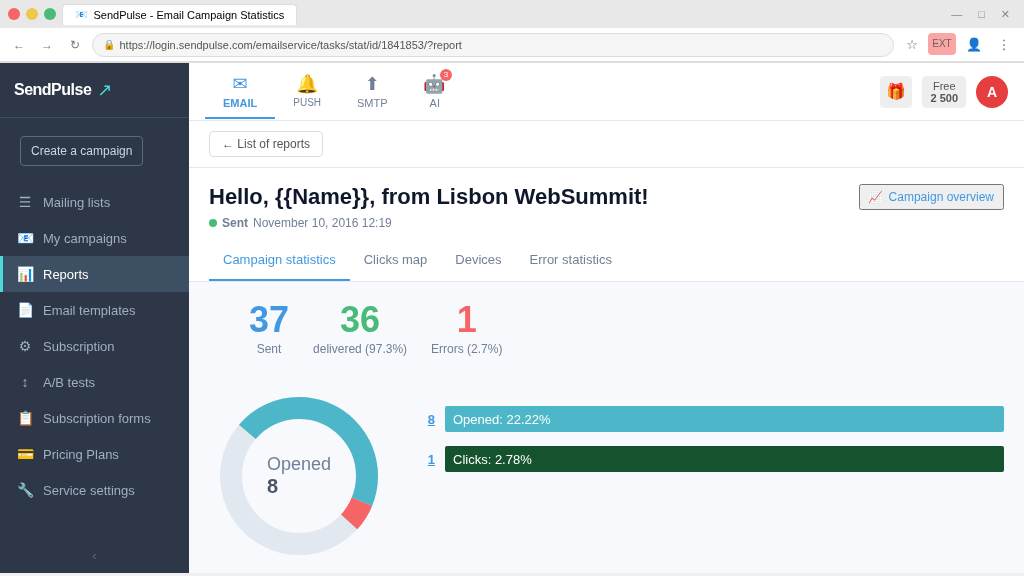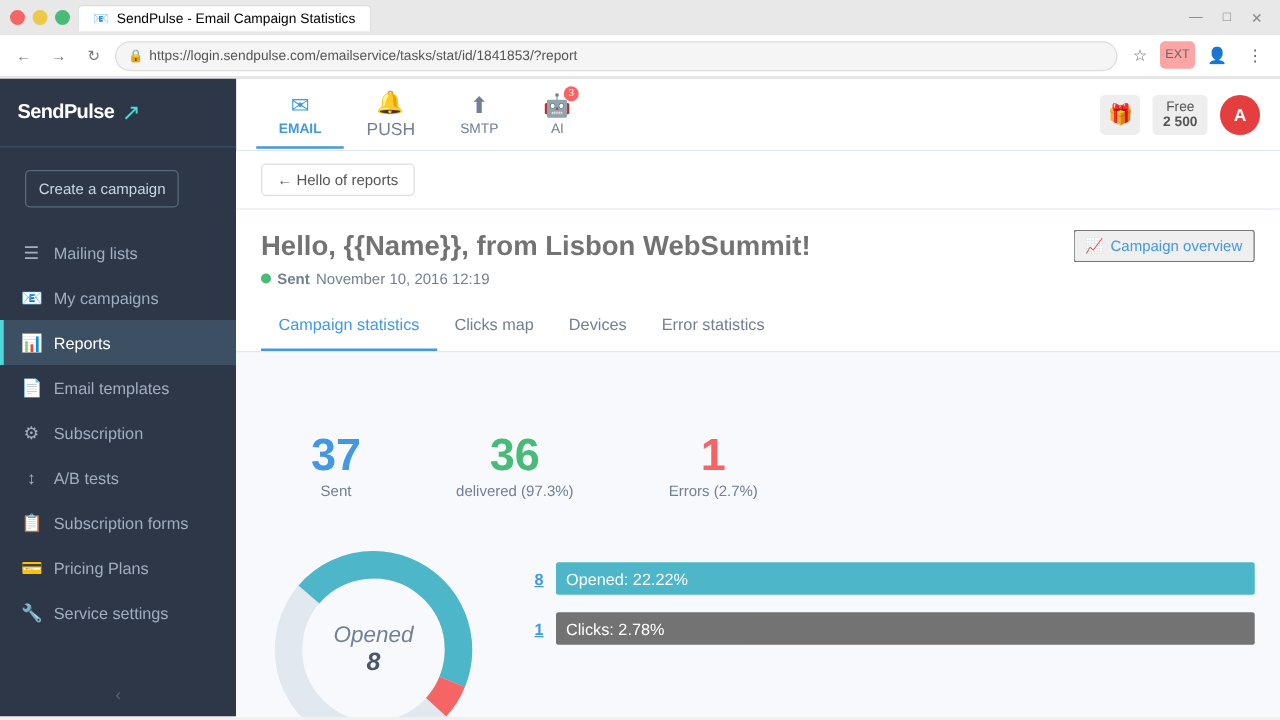--- a/index.html
+++ b/index.html
@@ -41,52 +41,52 @@
     .top-bar-right { display: flex; align-items: center; gap: 10px; }
     .free-badge { background: #eee; border-radius: 4px; padding: 4px 8px; font-size: 11px; color: #555; text-align: center; }
     .avatar { width: 32px; height: 32px; border-radius: 50%; background: #e53e3e; color: white; display: flex; align-items: center; justify-content: center; font-size: 14px; font-weight: bold; }
     .gift-icon-wrap { width: 32px; height: 32px; background: #eee; border-radius: 4px; display: flex; align-items: center; justify-content: center; font-size: 16px; }
 
     
     .main-content { flex: 1; background: #f7f9fc; overflow-y: auto; }
     .breadcrumb-bar { background: white; border-bottom: 1px solid #e2e8f0; padding: 10px 20px; }
     .breadcrumb-btn { display: inline-flex; align-items: center; gap: 5px; background: white; border: 1px solid #ddd; border-radius: 4px; padding: 5px 12px; font-size: 12px; color: #555; cursor: pointer; }
     .page-header { padding: 16px 20px 0; background: white; }
-    .page-title { font-size: 22px; font-weight: 600; color: #737373; margin-bottom: 6px; }
+    .page-title { font-size: 22px; font-weight: 600; color: #0f172a; margin-bottom: 6px; }
     .sent-status { display: flex; align-items: center; gap: 5px; font-size: 12px; color: #718096; margin-bottom: 10px; }
     .sent-dot { width: 8px; height: 8px; border-radius: 50%; background: #48bb78; flex-shrink: 0; }
     .campaign-overview-btn { float: right; display: flex; align-items: center; gap: 5px; font-size: 12px; color: #4299e1; cursor: pointer; padding: 4px 8px; }
 
     
     .stats-tabs { background: white; display: flex; align-items: center; border-bottom: 1px solid #e2e8f0; padding: 0 20px; }
     .stats-tab { padding: 12px 14px; font-size: 13px; color: #718096; cursor: pointer; border-bottom: 2px solid transparent; }
     .stats-tab.active { color: #4299e1; border-bottom-color: #4299e1; font-weight: 500; }
 
     
     .stats-body { padding: 20px; }
-    .stats-numbers { display: flex; gap: 76px; margin-bottom: 30px; padding: 0 40px; margin-top: 44px; }
+    .stats-numbers { display: flex; gap: 24px; margin-bottom: 30px; padding: 0 40px; }
     .stat-item { text-align: center; }
     .stat-value { font-size: 36px; font-weight: 700; line-height: 1; }
     .stat-value.blue { color: #4299e1; }
     .stat-value.green { color: #48bb78; }
     .stat-value.red { color: #f56565; }
     .stat-label { font-size: 12px; color: #718096; margin-top: 4px; }
 
     
     .chart-area { display: flex; gap: 30px; align-items: flex-start; }
     .donut-wrap { position: relative; width: 180px; height: 180px; flex-shrink: 0; }
-    .donut-center-text { position: absolute; top: 50%; left: 50%; transform: translate(-50%, -50%); text-align: center; font-style: italic; }
+    .donut-center-text { position: absolute; top: 50%; left: 50%; transform: translate(-50%, -50%); text-align: left; }
     .donut-label { font-size: 18px; color: #718096; }
     .donut-num { font-size: 20px; font-weight: 700; color: #4a5568; }
 
     .bars-side { flex: 1; display: flex; flex-direction: column; gap: 14px; padding-top: 20px; }
     .bar-row { display: flex; align-items: center; gap: 10px; }
     .bar-count { width: 16px; font-size: 13px; color: #4299e1; font-weight: 600; text-align: right; flex-shrink: 0; text-decoration: underline; }
     .bar-track { flex: 1; height: 26px; background: #4db6c8; border-radius: 2px; display: flex; align-items: center; padding-left: 8px; color: white; font-size: 13px; font-weight: 500; }
-    .bar-track.green { background: #737373; }
+    .bar-track.green { background: #14532d; }
   </style>
 </head>
 <body>
 
 <div class="browser-chrome">
   <div class="browser-titlebar">
     <span class="browser-btn" style="background:#f56565;"></span>
     <span class="browser-btn" style="background:#ecc94b;"></span>
     <span class="browser-btn" style="background:#48bb78;"></span>
     <div class="browser-tab">
@@ -172,21 +172,21 @@
 
   <div style="flex:1;display:flex;flex-direction:column;overflow:hidden;">
 
     <div class="top-bar">
       <div class="channel-tab active">
         <div class="channel-tab-icon">✉</div>
         <span style="font-size:11px;font-weight:600;">EMAIL</span>
       </div>
       <div class="channel-tab">
         <div class="channel-tab-icon">🔔</div>
-        <span style="font-size:14px;">PUSH</span>
+        <span style="font-size:10px;">PUSH</span>
       </div>
       <div class="channel-tab">
         <div class="channel-tab-icon">⬆</div>
         <span style="font-size:11px;">SMTP</span>
       </div>
       <div class="channel-tab">
         <div class="channel-tab-icon" style="position:relative;">
           🤖
           <span class="channel-badge">3</span>
         </div>
@@ -199,21 +199,21 @@
           <div>Free</div>
           <div style="font-weight:600;">2 500</div>
         </div>
         <div class="avatar">A</div>
       </div>
     </div>
 
     <div class="main-content">
 
       <div class="breadcrumb-bar">
-        <button class="breadcrumb-btn">← Hello of reports</button>
+        <button class="breadcrumb-btn">← List of reports</button>
       </div>
 
       <div class="page-header">
         <div style="display:flex;justify-content:space-between;align-items:flex-start;">
           <div>
             <h1 class="page-title">Hello, {{Name}}, from Lisbon WebSummit!</h1>
             <div class="sent-status">
               <span class="sent-dot"></span>
               <strong>Sent</strong>
               <span>November 10, 2016 12:19</span>

